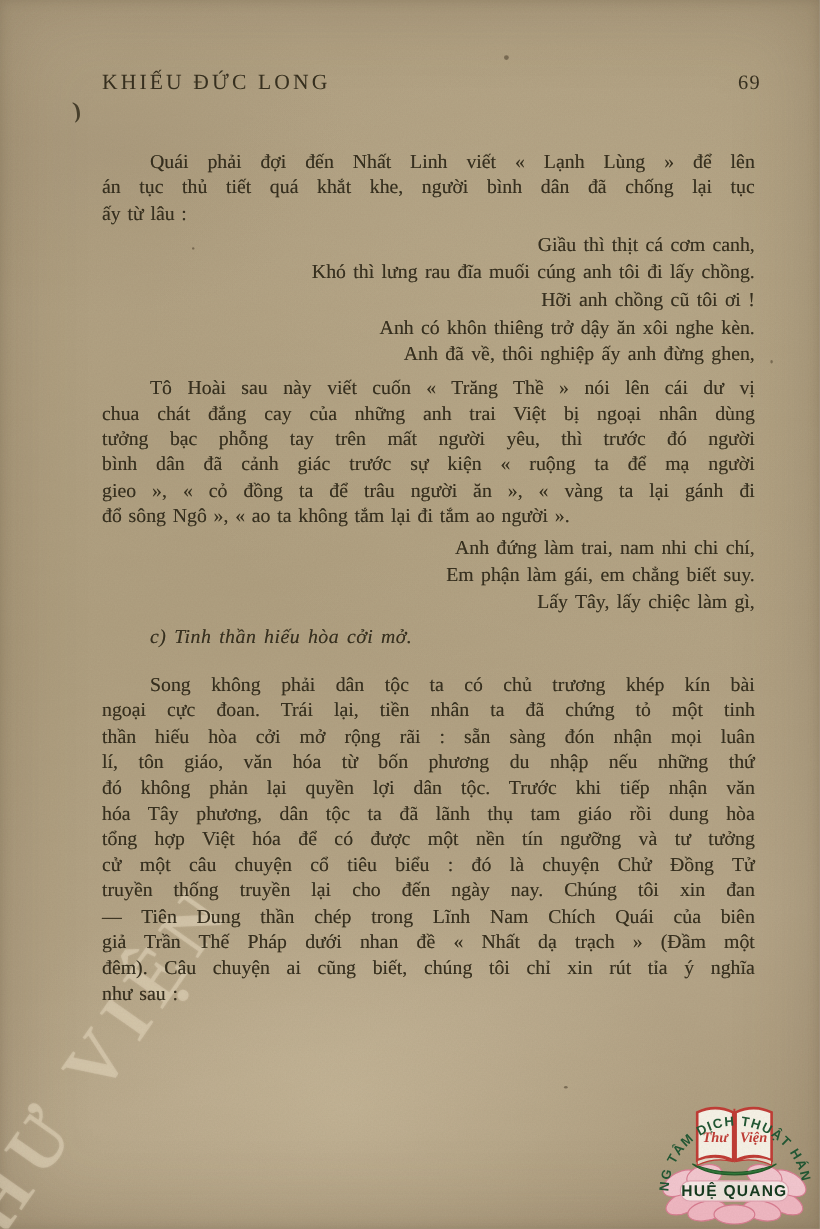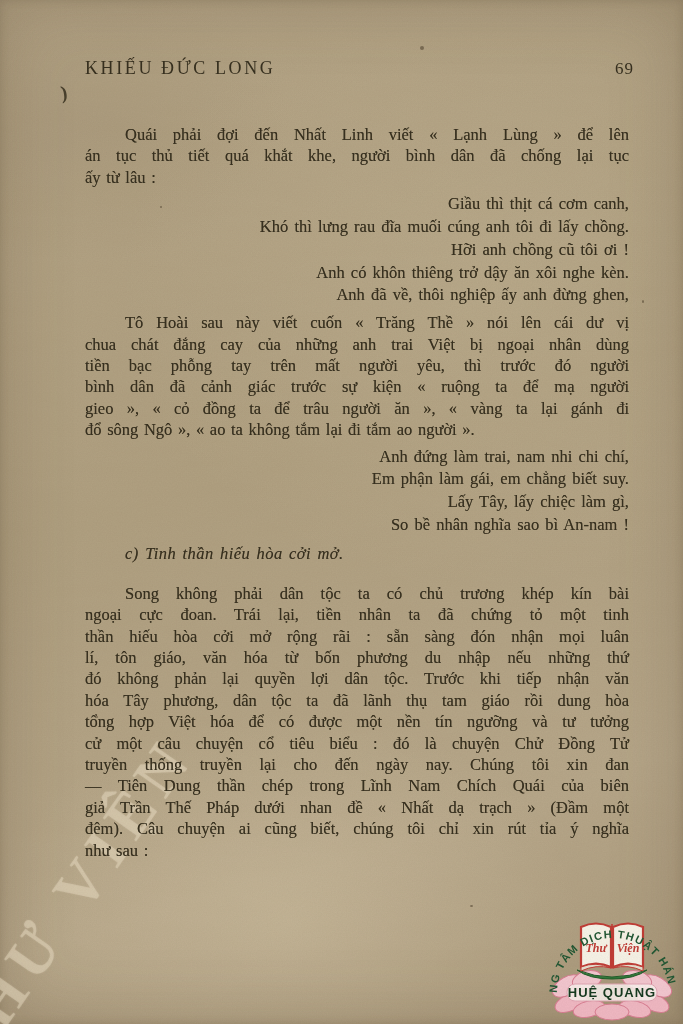--- a/index.html
+++ b/index.html
@@ -79,30 +79,29 @@
       <div class="block verse">
         <div class="line">Giầu thì thịt cá cơm canh,</div>
         <div class="line">Khó thì lưng rau đĩa muối cúng anh tôi đi lấy chồng.</div>
         <div class="line">Hỡi anh chồng cũ tôi ơi !</div>
         <div class="line">Anh có khôn thiêng trở dậy ăn xôi nghe kèn.</div>
         <div class="line">Anh đã về, thôi nghiệp ấy anh đừng ghen,</div>
       </div>
       <div class="block paragraph">
         <div class="line just indent">Tô Hoài sau này viết cuốn « Trăng Thề » nói lên cái dư vị</div>
         <div class="line just">chua chát đắng cay của những anh trai Việt bị ngoại nhân dùng</div>
-        <div class="line just">tiền bạc phỗng tay trên mất người yêu, thì trước đó người</div>
+        <div class="line just">tưởng bạc phỗng tay trên mất người yêu, thì trước đó người</div>
         <div class="line just">bình dân đã cảnh giác trước sự kiện « ruộng ta để mạ người</div>
         <div class="line just">gieo », « cỏ đồng ta để trâu người ăn », « vàng ta lại gánh đi</div>
         <div class="line">đổ sông Ngô », « ao ta không tắm lại đi tắm ao người ».</div>
       </div>
       <div class="block verse">
         <div class="line">Anh đứng làm trai, nam nhi chi chí,</div>
         <div class="line">Em phận làm gái, em chẳng biết suy.</div>
         <div class="line">Lấy Tây, lấy chiệc làm gì,</div>
-        <div class="line">So bề nhân nghĩa sao bì An-nam !</div>
       </div>
       <div class="block heading">c) Tinh thần hiếu hòa cởi mở.</div>
       <div class="block paragraph">
         <div class="line just indent">Song không phải dân tộc ta có chủ trương khép kín bài</div>
         <div class="line just">ngoại cực đoan. Trái lại, tiền nhân ta đã chứng tỏ một tinh</div>
         <div class="line just">thần hiếu hòa cởi mở rộng rãi : sẵn sàng đón nhận mọi luân</div>
         <div class="line just">lí, tôn giáo, văn hóa từ bốn phương du nhập nếu những thứ</div>
         <div class="line just">đó không phản lại quyền lợi dân tộc. Trước khi tiếp nhận văn</div>
         <div class="line just">hóa Tây phương, dân tộc ta đã lãnh thụ tam giáo rồi dung hòa</div>
         <div class="line just">tổng hợp Việt hóa để có được một nền tín ngưỡng và tư tưởng</div>

